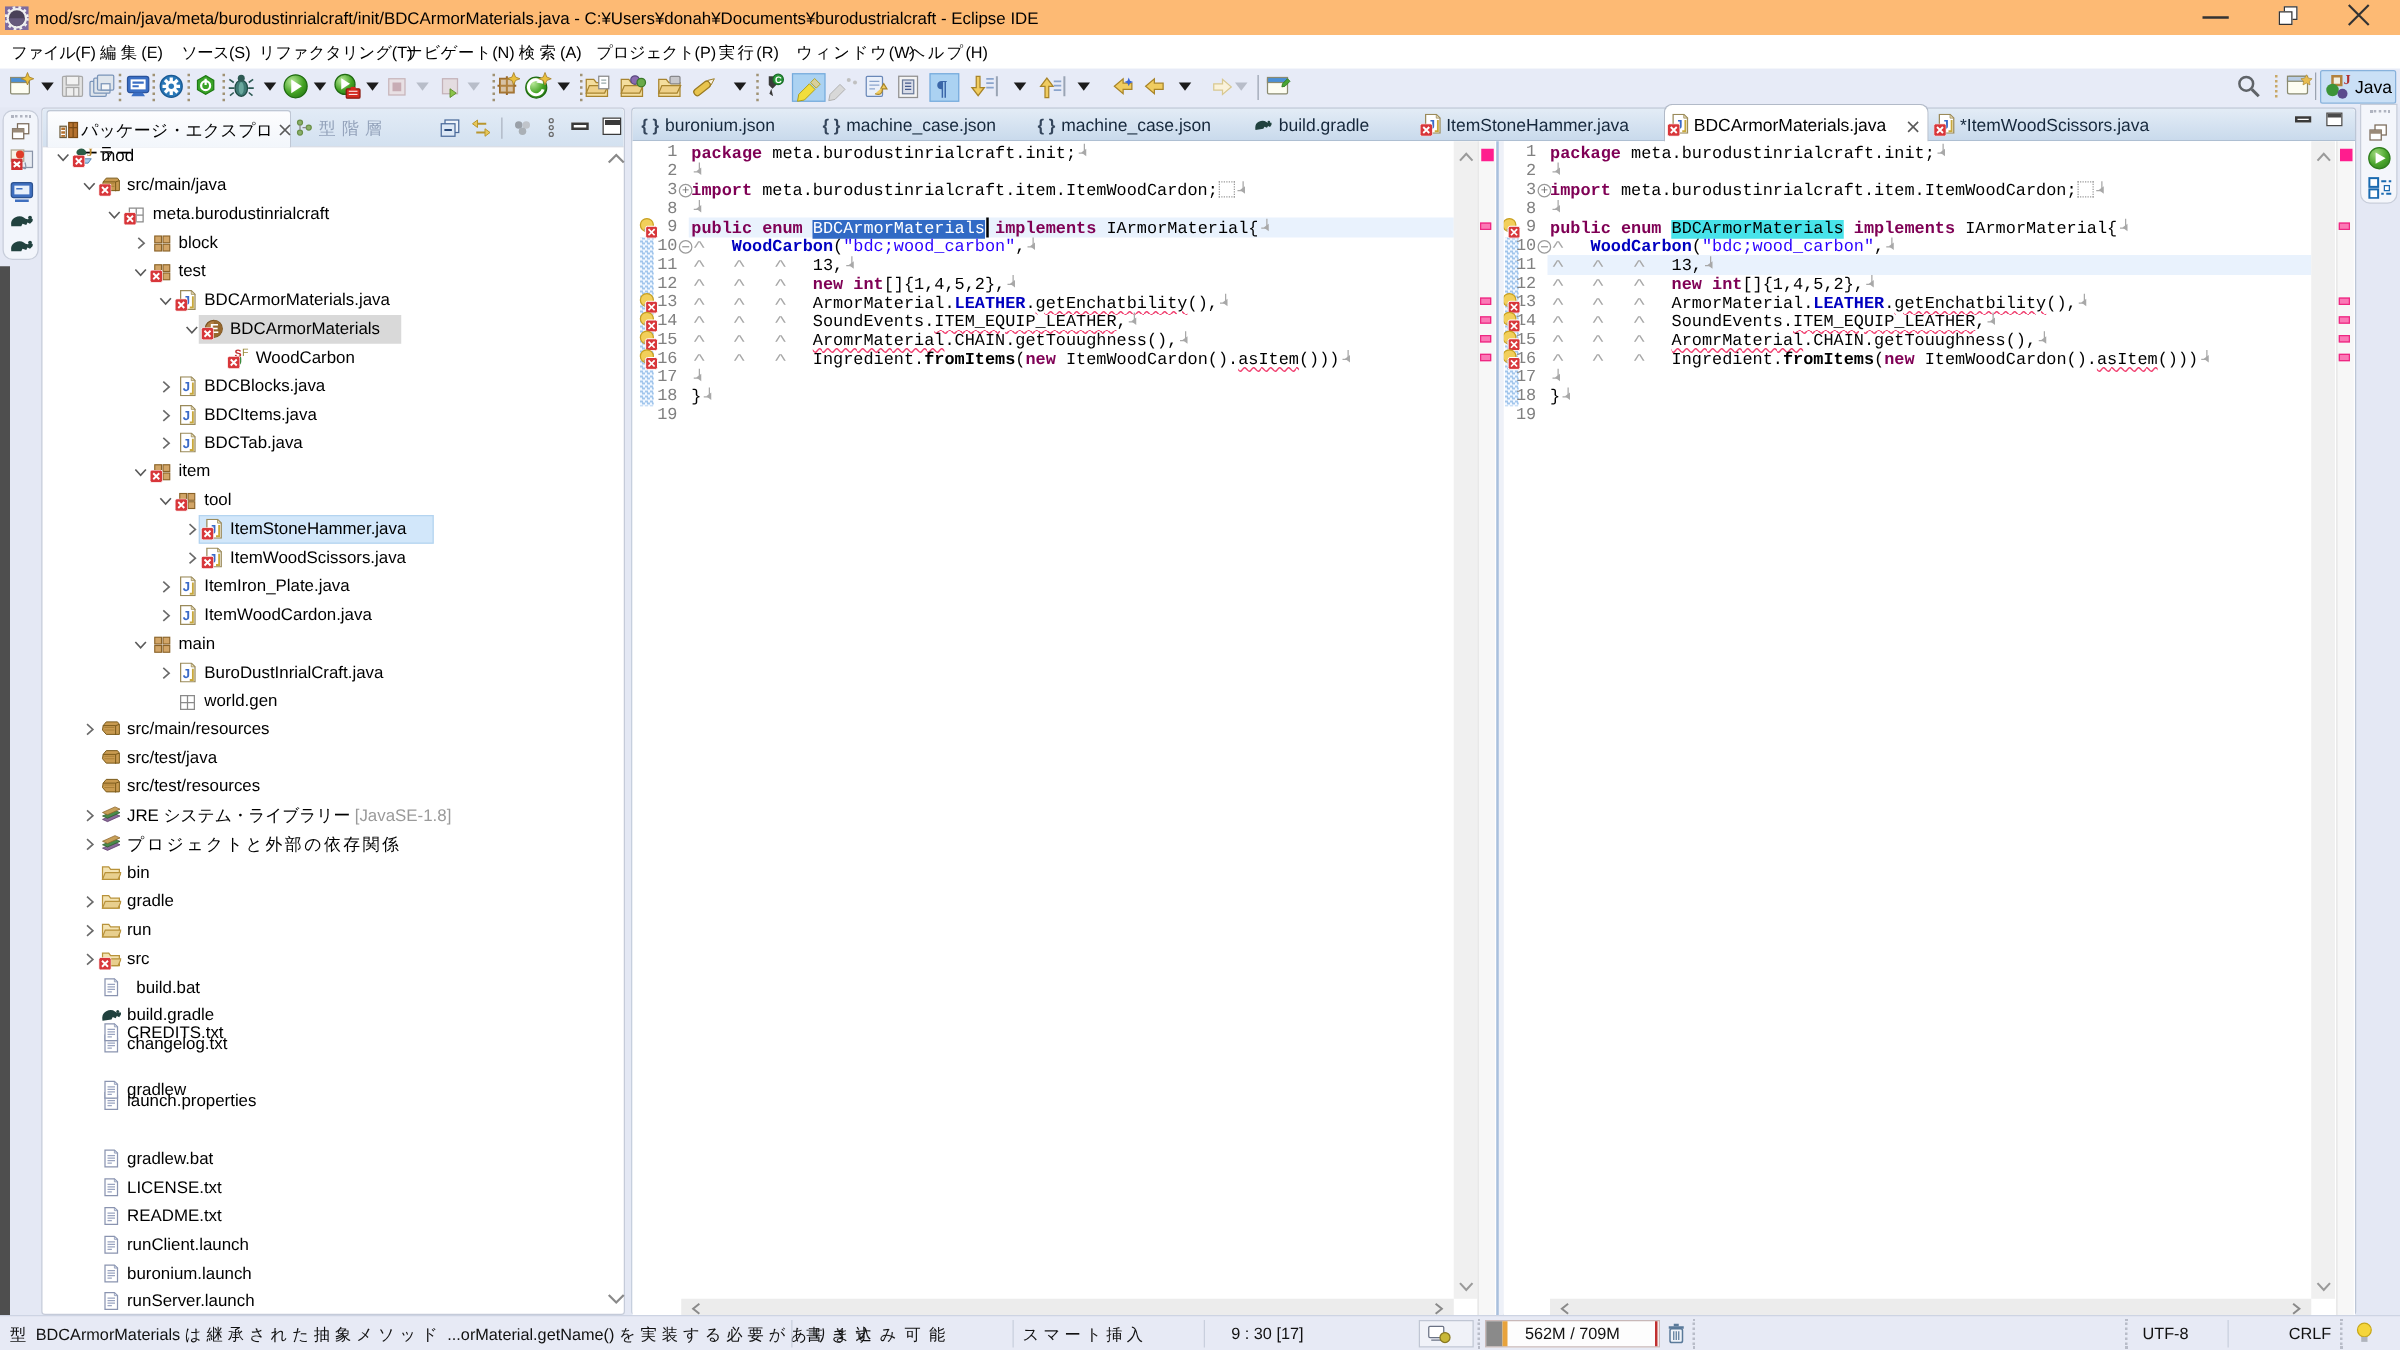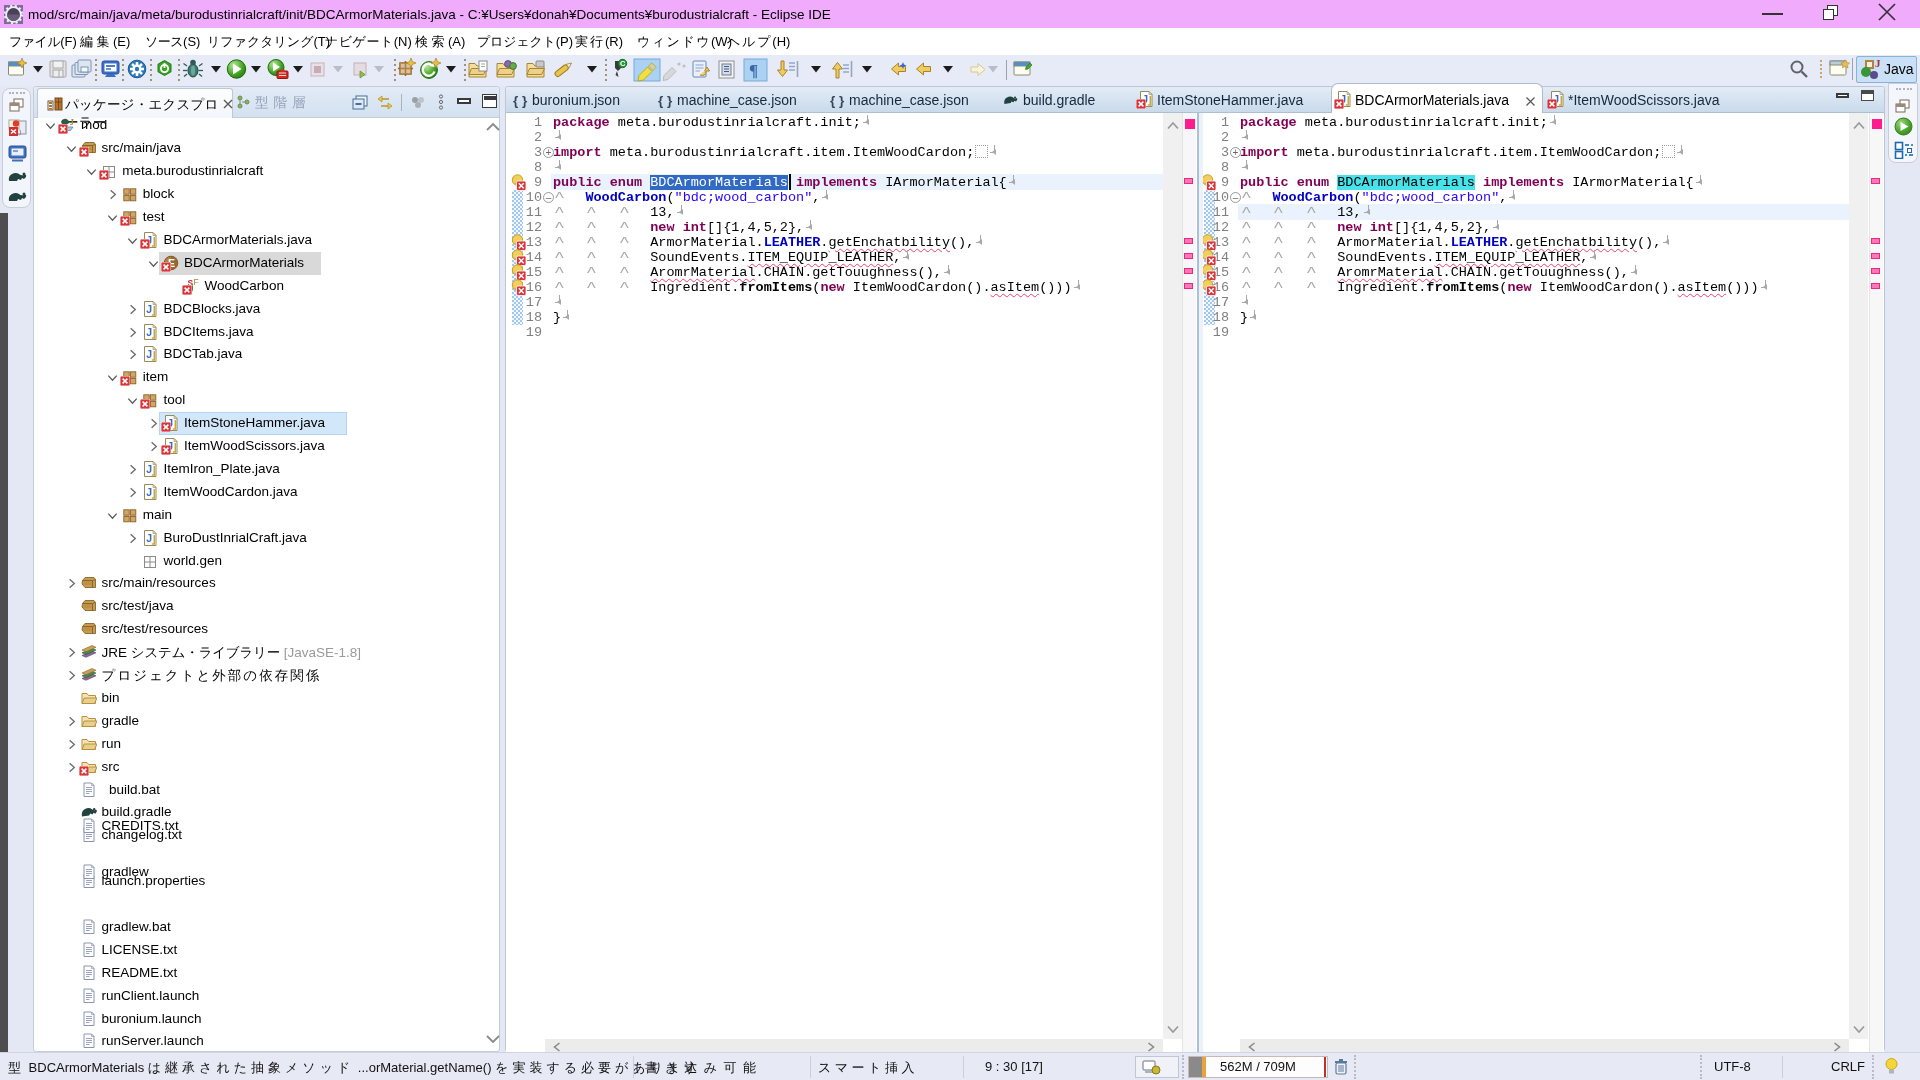--- a/index.html
+++ b/index.html
@@ -1,19 +1,19 @@
 <!DOCTYPE html>
 <html><head>
 <meta charset="utf-8">
 <style>
 * { margin:0; padding:0; box-sizing:border-box; }
 html,body { width:1920px; height:1080px; overflow:hidden; background:#e4e8f4;
   font-family:"Liberation Sans", sans-serif; -webkit-font-smoothing:antialiased; }
 .abs { position:absolute; }
-#titlebar { position:absolute; left:0; top:0; width:1920px; height:28px; background:#f0abfc; }
+#titlebar { position:absolute; left:0; top:0; width:1920px; height:28px; background:#fdba74; }
 #title-text { position:absolute; left:28px; top:7px; font-size:13.5px; color:#000; white-space:pre; }
 #menubar { position:absolute; left:0; top:28px; width:1920px; height:27px; background:#ffffff; }
 .menu { position:absolute; top:5px; font-size:13px; color:#000; white-space:nowrap; }
 .jp { letter-spacing:2px; }
 #toolbar { position:absolute; left:0; top:55px; width:1920px; height:31px; background:#e7ebf7; }
 #main { position:absolute; left:0; top:86px; width:1920px; height:966px; background:#e4e8f4; }
 #statusbar { position:absolute; left:0; top:1052px; width:1920px; height:28px; background:#e7eaf5; border-top:1px solid #cdd4e3; font-size:13px; color:#111; }
 .sbsep { position:absolute; top:3px; width:1px; height:22px; background:#c9cfdd; }
 .sbtext { position:absolute; top:6px; white-space:pre; }
 

